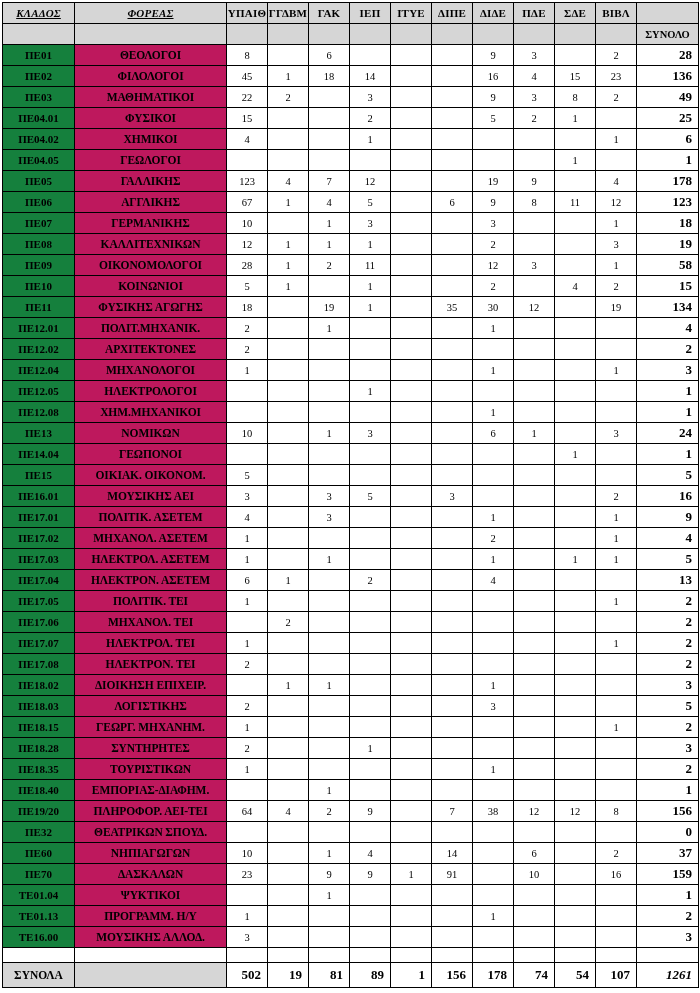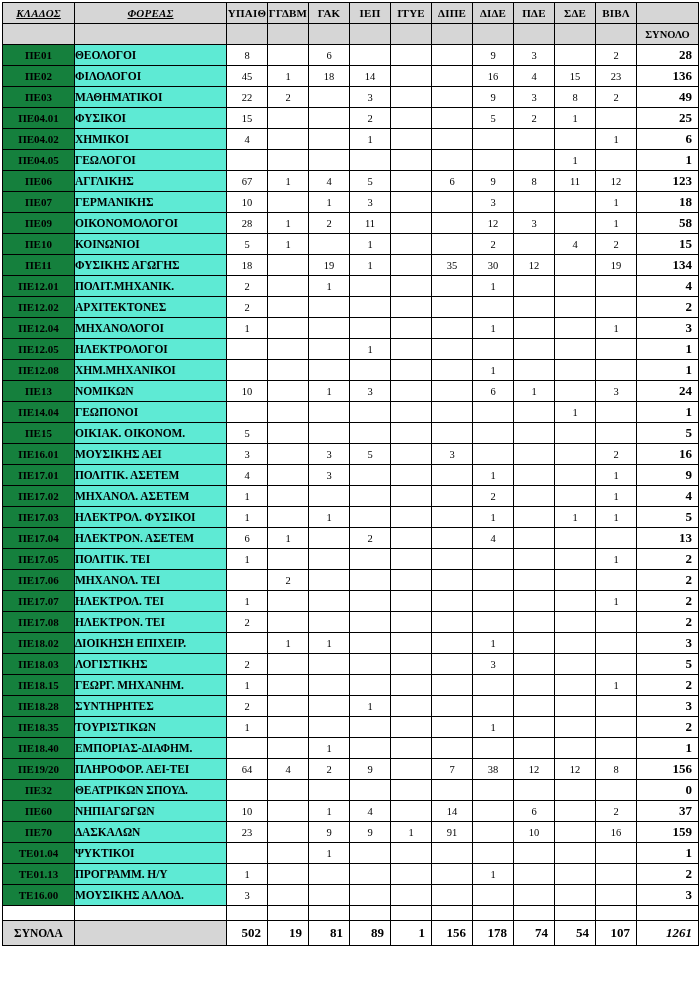--- a/index.html
+++ b/index.html
@@ -62,24 +62,24 @@
     background: #d6d6d6;
     border-top: none;
   }
 
   td.klados {
     background: #15803d;
     font-weight: bold;
     font-size: 11px;
   }
   td.foreas {
-    background: #5eead4;
+    background: #be185d;
     font-weight: bold;
     font-size: 11.5px;
-    text-align: left;
+    text-align: center;
     letter-spacing: -0.1px;
   }
   td.num {
     background: #ffffff;
     font-size: 10.5px;
     text-align: center;
   }
   td.sum {
     background: #ffffff;
     font-weight: bold;
@@ -256,20 +256,35 @@
           <td class="num"></td>
           <td class="num"></td>
           <td class="num"></td>
           <td class="num"></td>
           <td class="num"></td>
           <td class="num">1</td>
           <td class="num"></td>
           <td class="sum">1</td>
         </tr>
         <tr>
+          <td class="klados">ΠΕ05</td>
+          <td class="foreas">ΓΑΛΛΙΚΗΣ</td>
+          <td class="num">123</td>
+          <td class="num">4</td>
+          <td class="num">7</td>
+          <td class="num">12</td>
+          <td class="num"></td>
+          <td class="num"></td>
+          <td class="num">19</td>
+          <td class="num">9</td>
+          <td class="num"></td>
+          <td class="num">4</td>
+          <td class="sum">178</td>
+        </tr>
+        <tr>
           <td class="klados">ΠΕ06</td>
           <td class="foreas">ΑΓΓΛΙΚΗΣ</td>
           <td class="num">67</td>
           <td class="num">1</td>
           <td class="num">4</td>
           <td class="num">5</td>
           <td class="num"></td>
           <td class="num">6</td>
           <td class="num">9</td>
           <td class="num">8</td>
@@ -286,20 +301,35 @@
           <td class="num">3</td>
           <td class="num"></td>
           <td class="num"></td>
           <td class="num">3</td>
           <td class="num"></td>
           <td class="num"></td>
           <td class="num">1</td>
           <td class="sum">18</td>
         </tr>
         <tr>
+          <td class="klados">ΠΕ08</td>
+          <td class="foreas">ΚΑΛΛΙΤΕΧΝΙΚΩΝ</td>
+          <td class="num">12</td>
+          <td class="num">1</td>
+          <td class="num">1</td>
+          <td class="num">1</td>
+          <td class="num"></td>
+          <td class="num"></td>
+          <td class="num">2</td>
+          <td class="num"></td>
+          <td class="num"></td>
+          <td class="num">3</td>
+          <td class="sum">19</td>
+        </tr>
+        <tr>
           <td class="klados">ΠΕ09</td>
           <td class="foreas">ΟΙΚΟΝΟΜΟΛΟΓΟΙ</td>
           <td class="num">28</td>
           <td class="num">1</td>
           <td class="num">2</td>
           <td class="num">11</td>
           <td class="num"></td>
           <td class="num"></td>
           <td class="num">12</td>
           <td class="num">3</td>
@@ -497,21 +527,21 @@
           <td class="num"></td>
           <td class="num"></td>
           <td class="num">2</td>
           <td class="num"></td>
           <td class="num"></td>
           <td class="num">1</td>
           <td class="sum">4</td>
         </tr>
         <tr>
           <td class="klados">ΠΕ17.03</td>
-          <td class="foreas">ΗΛΕΚΤΡΟΛ. ΦΥΣΙΚΟΙ</td>
+          <td class="foreas">ΗΛΕΚΤΡΟΛ. ΑΣΕΤΕΜ</td>
           <td class="num">1</td>
           <td class="num"></td>
           <td class="num">1</td>
           <td class="num"></td>
           <td class="num"></td>
           <td class="num"></td>
           <td class="num">1</td>
           <td class="num"></td>
           <td class="num">1</td>
           <td class="num">1</td>

